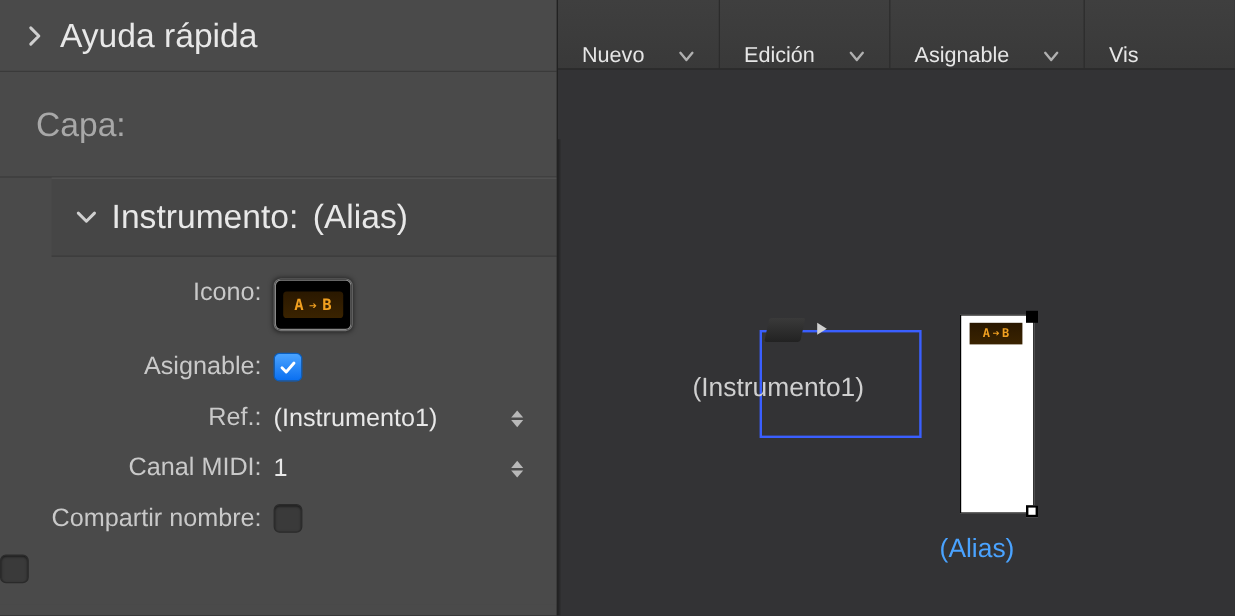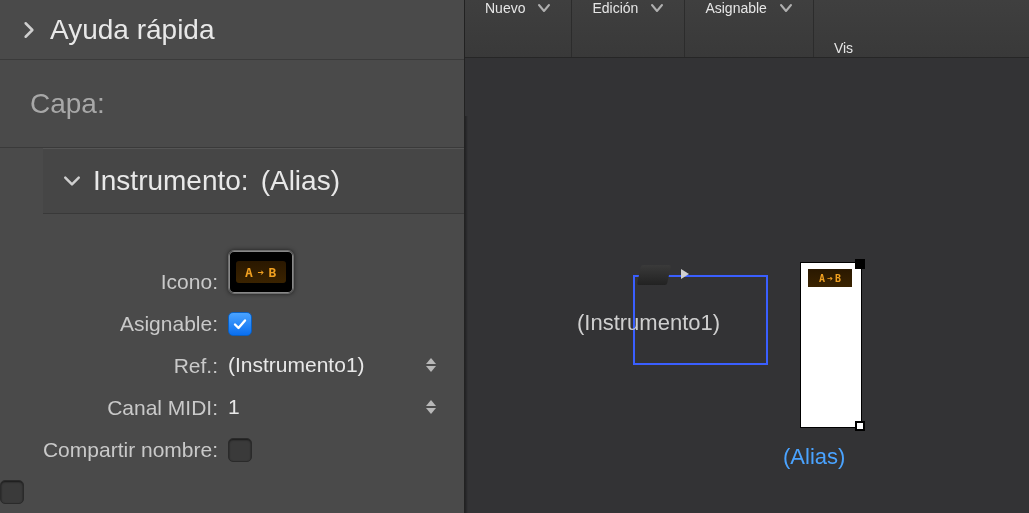--- a/index.html
+++ b/index.html
@@ -48,21 +48,21 @@
   .chev svg { width: 18px; height: 18px; display: block; }
   .chev.right svg { transform: rotate(0deg); }
   .chev.down svg { transform: rotate(90deg); }
   
   .props {
     background: #4a4a4a;
     padding-top: 18px;
   }
   .prop {
     display: flex;
-    align-items: flex-end;
+    align-items: flex-start;
     height: 42px;
     font-size: 21px;
   }
   .prop .plabel {
     width: 228px;
     text-align: right;
     padding-right: 10px;
     color: #c9c9c9;
   }
   .prop .pval {
@@ -120,25 +120,25 @@
   .val-ref { color: #e8e8e8; }
   
   .toolbar {
     height: 58px;
     background: linear-gradient(#3f3f3f,#393939);
     border-bottom: 1px solid #262626;
     display: flex;
     align-items: stretch;
   }
   .tbtn {
-    display: flex; align-items: flex-start;
+    display: flex; align-items: flex-end;
     padding: 0 20px;
-    font-size: 14px;
+    font-size: 18px;
     color: #e6e6e6;
-    gap: 12px;
+    gap: 28px;
     border-right: 1px solid #2c2c2c;
     cursor: default;
   }
   .tbtn .dd {
     color: #b0b0b0;
   }
   .canvas {
     flex: 1;
     position: relative;
   }

